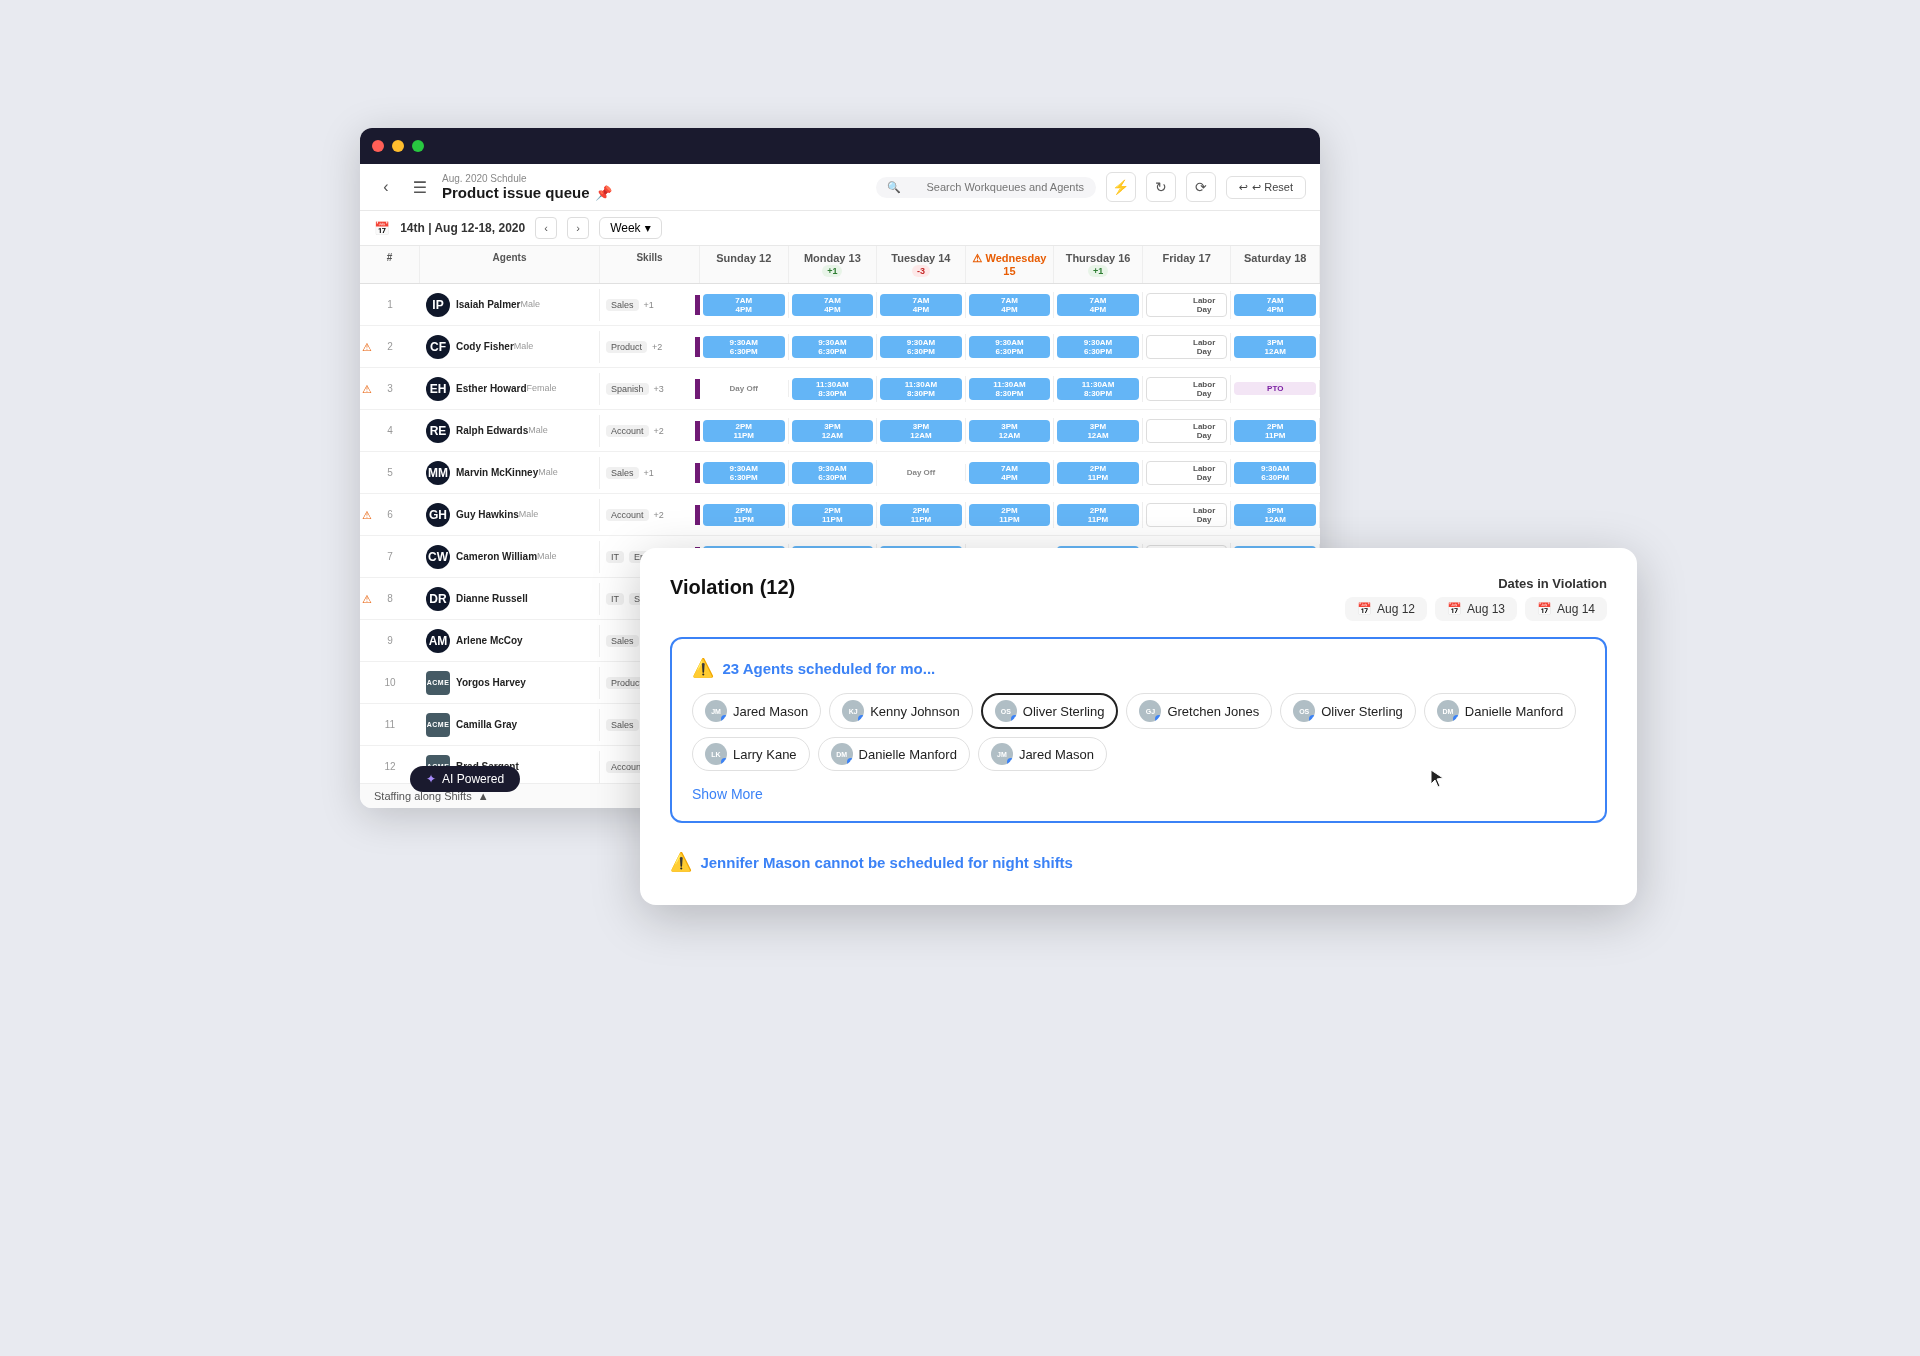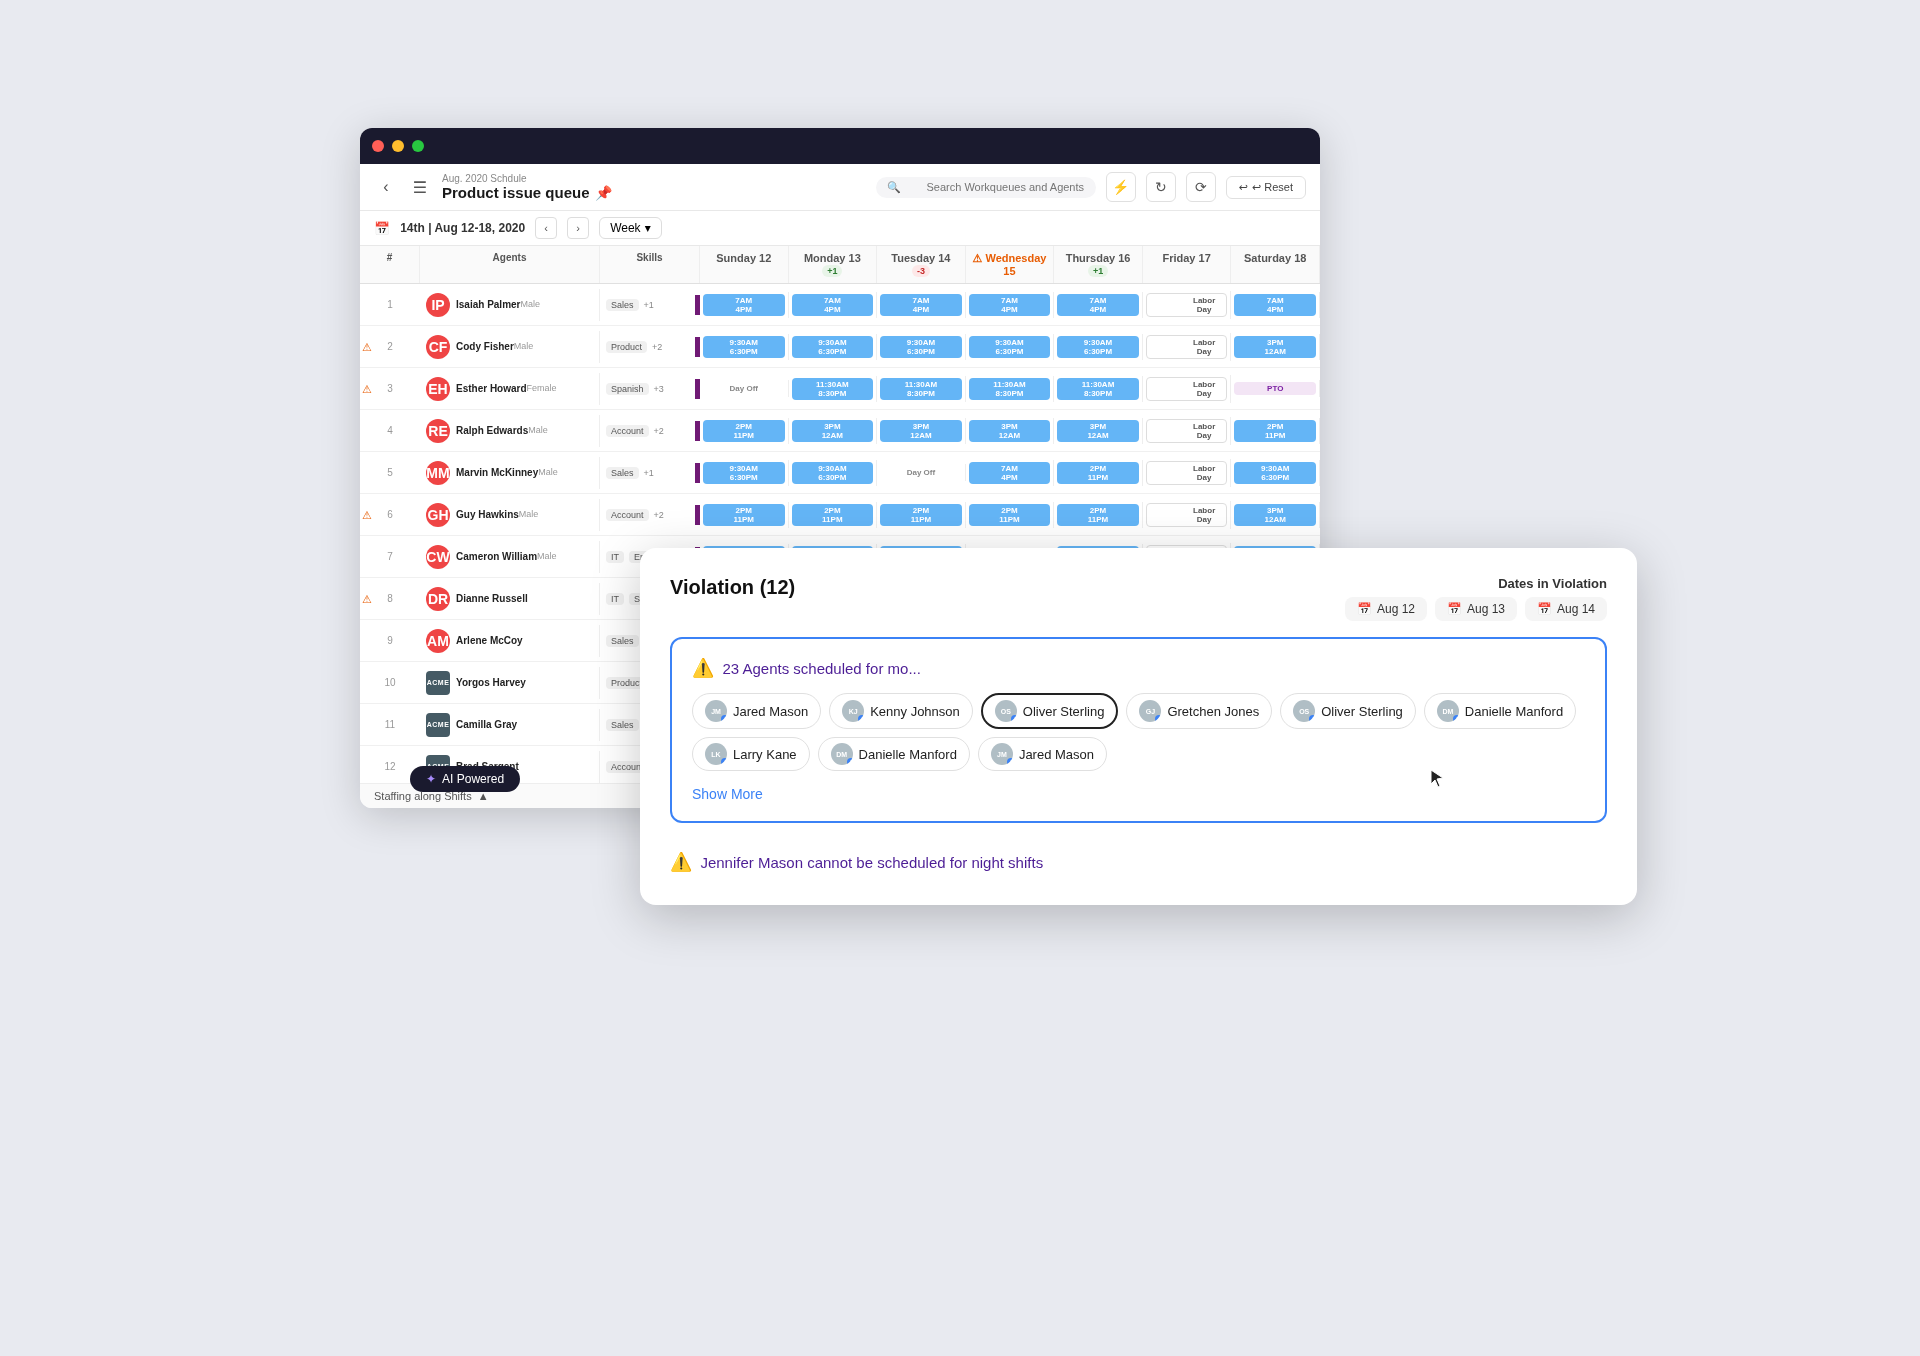--- a/index.html
+++ b/index.html
@@ -157,22 +157,22 @@
       padding: 4px 2px;
       position: relative;
     }
     .row-num .warn-icon { color: #e85d04; font-size: 11px; position: absolute; left: 2px; top: 50%; transform: translateY(-50%); }
     .agent-cell {
       display: flex; align-items: center; gap: 6px;
       padding: 4px 6px; border-right: 1px solid #eeeeee;
     }
     .avatar {
       width: 24px; height: 24px; border-radius: 50%;
-      background: #ef4444; display: flex; align-items: center;
-      justify-content: center; font-size: 14px; color: #fff;
+      background: #0f172a; display: flex; align-items: center;
+      justify-content: center; font-size: 12px; color: #fff;
       font-weight: 700; flex-shrink: 0;
       overflow: hidden;
     }
     .avatar.acme { background: #455a64; border-radius: 4px; font-size: 7px; letter-spacing: 0.5px; }
     .agent-info { display: flex; flex-direction: row; justify-content: space-between; }
     .agent-name { font-size: 10px; font-weight: 600; color: #222; }
     .agent-gender { font-size: 9px; color: #999; }
     .skills-cell {
       display: flex; align-items: center; gap: 5px;
       padding: 4px 6px; border-right: 5px solid #701a75;
@@ -230,21 +230,21 @@
       border: 2px solid #3b82f6;
       border-radius: 12px;
       padding: 18px 20px;
       margin-bottom: 12px;
     }
     .violation-item-header {
       display: flex; align-items: center; gap: 8px;
       margin-bottom: 14px;
     }
     .violation-warn-icon { color: #f59e0b; font-size: 18px; }
-    .violation-text { font-size: 15px; font-weight: 400; color: #4c1d95; }
+    .violation-text { font-size: 15px; font-weight: 700; color: #3b82f6; }
     .agents-grid {
       display: flex; flex-wrap: wrap; gap: 8px;
       margin-bottom: 14px;
     }
     .agent-chip {
       display: flex; align-items: center; gap: 6px;
       border: 1px solid #e0e0e0; border-radius: 20px;
       padding: 5px 12px; background: #fff;
       font-size: 13px; color: #222; cursor: pointer;
     }

